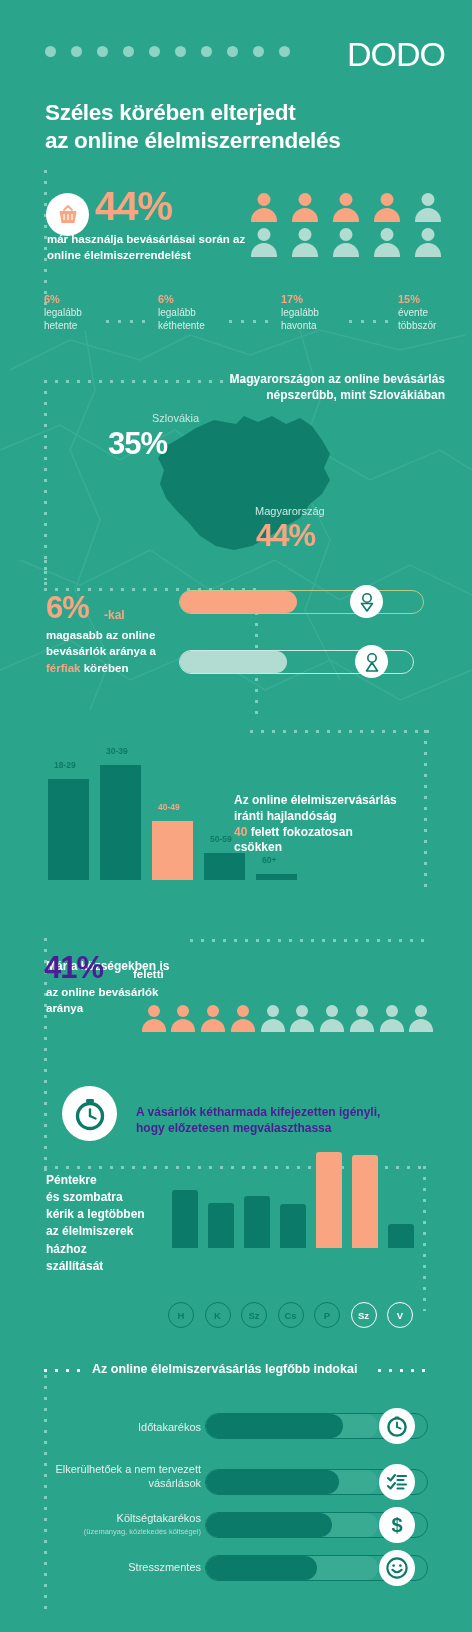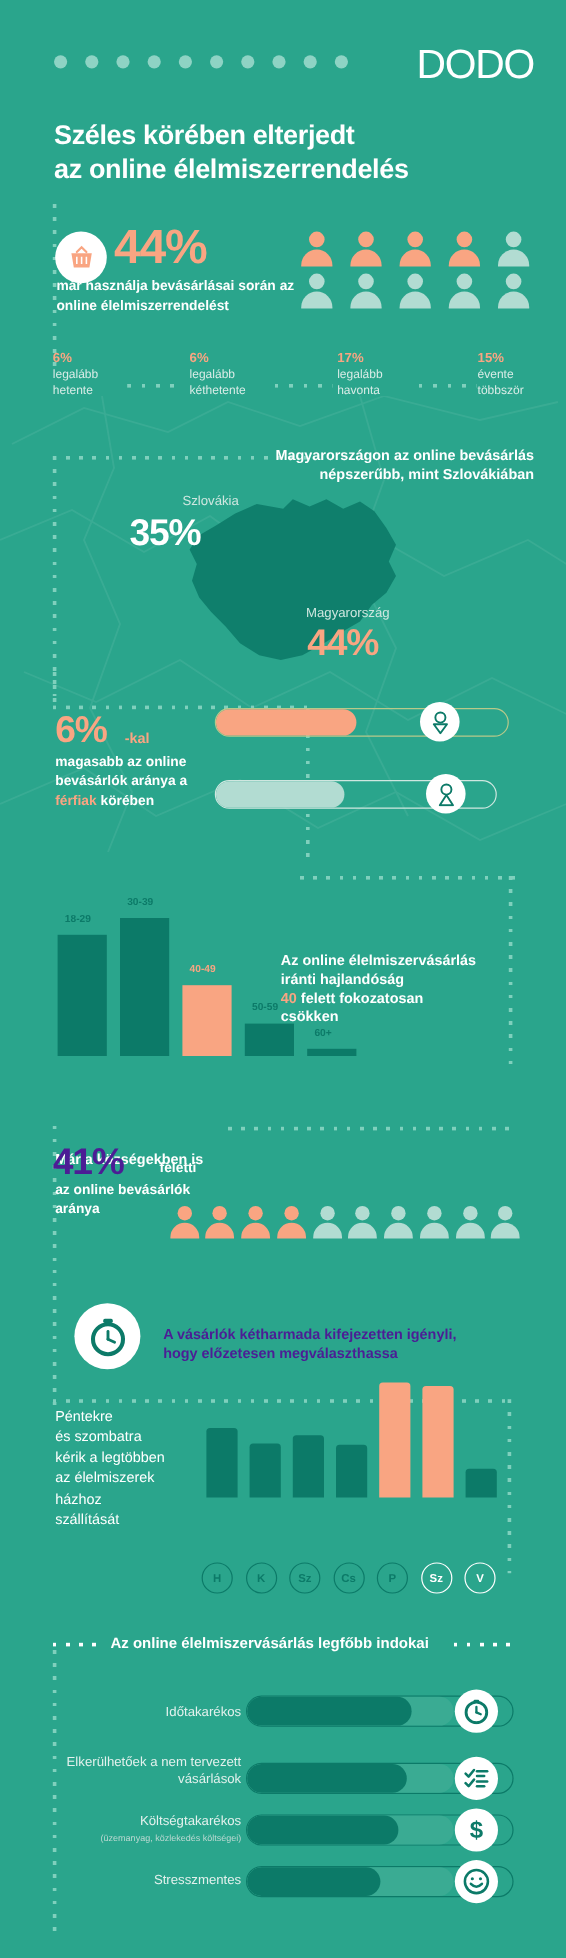--- a/index.html
+++ b/index.html
@@ -366,21 +366,21 @@
     line-height: 1.37;
     margin-top: 12px;
   }
 
   
   .wd-text {
     position: absolute;
     left: 46px; top: 1172px;
     width: 145px;
     font-size: 12px;
-    font-weight: normal;
+    font-weight: bold;
     color: #ffffff;
     line-height: 1.43;
   }
   .wd-chart {
     position: absolute;
     left: 168px; top: 1150px;
     width: 245px; height: 98px;
   }
   .wd-bar {
     position: absolute;

